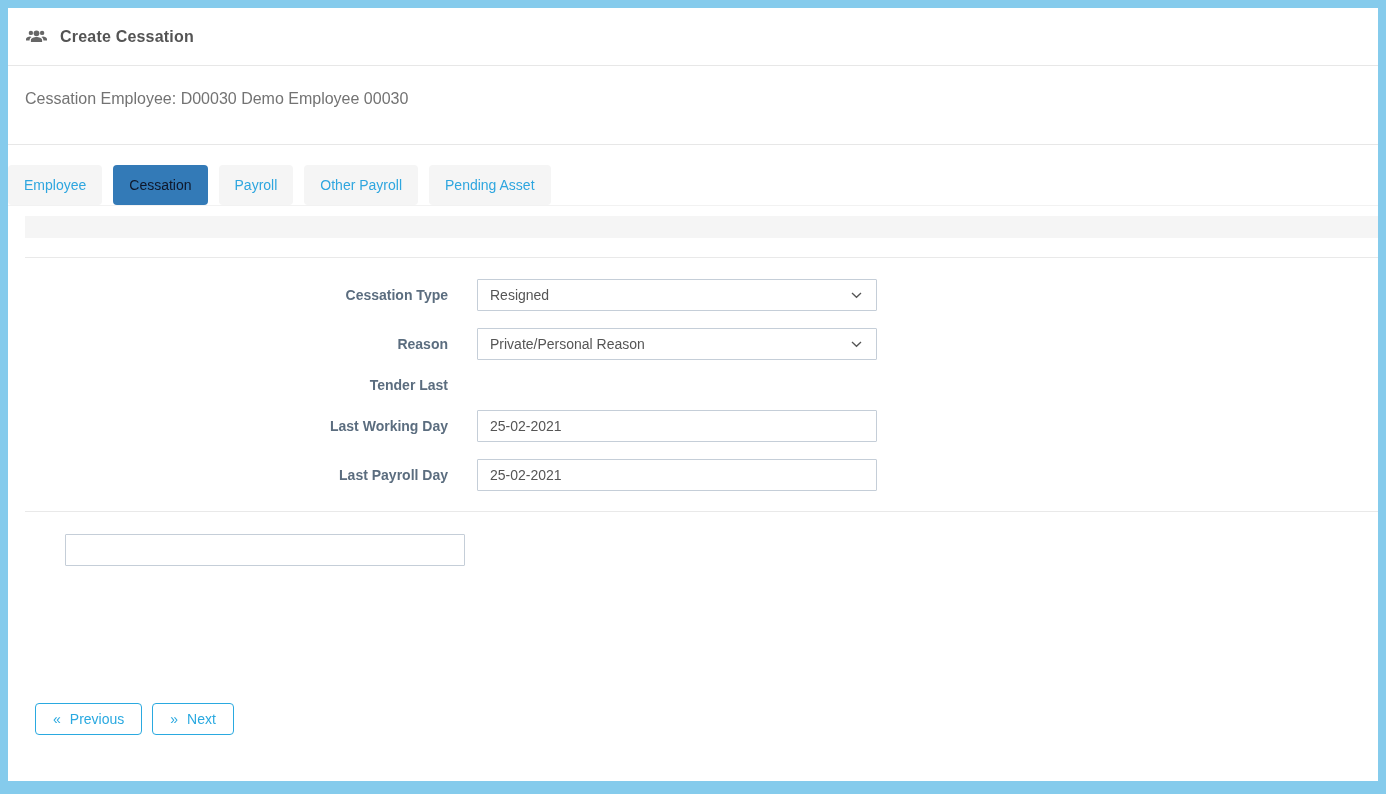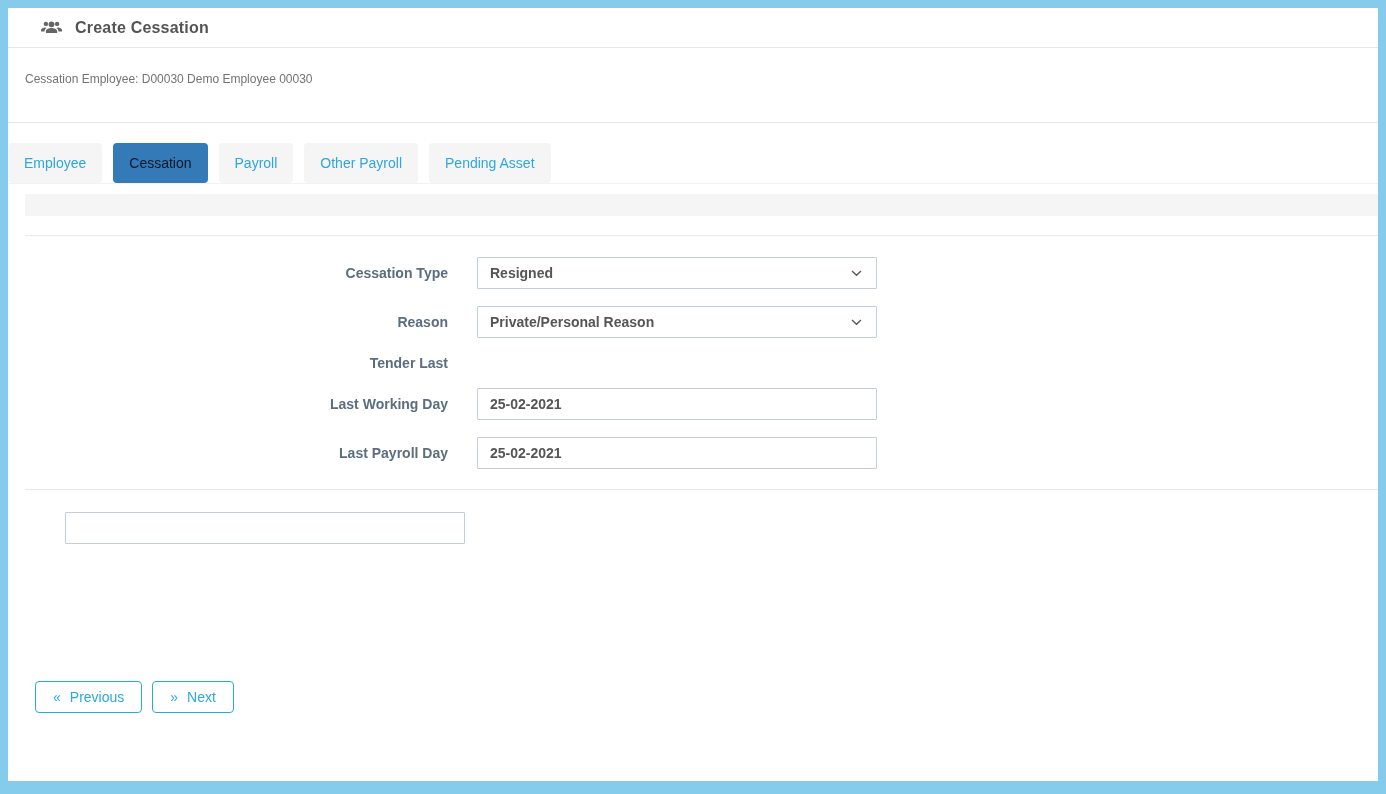--- a/index.html
+++ b/index.html
@@ -8,33 +8,33 @@
 
   .frame {
     width: 1386px; height: 794px;
     border: 8px solid #85cbec; border-bottom-width: 13px;
     background: #ffffff;
     overflow: hidden;
   }
 
   
   .header {
-    height: 40px;
+    height: 58px;
     display: flex; align-items: center;
-    padding: 0 33px;
+    padding: 0 18px;
     border-bottom: 1px solid #e7e7e7;
   }
   .header .users-icon { margin-right: 13px; display: inline-flex; }
   .page-title { font-size: 16px; font-weight: bold; color: #545454; letter-spacing: .2px; }
 
   
   .subheader {
     padding: 24px 17px 36px 17px;
     border-bottom: 1px solid #e7e7e7;
-    color: #737373; font-size: 12px;
+    color: #737373; font-size: 16px;
   }
 
   
   .tabs-section { padding-top: 20px; }
   .tabs-row {
     display: flex; gap: 11px;
     border-bottom: 1px solid #f2f2f2;
   }
   .tab {
     height: 40px;
@@ -65,21 +65,20 @@
     flex: 0 0 412px;
   }
   .control-wrap { margin-left: 29px; }
   .text-input, .fake-select {
     width: 400px; height: 32px;
     border: 1px solid #c5ced8; border-radius: 1px;
     background: #ffffff;
     font-family: "Liberation Sans", "DejaVu Sans", sans-serif;
     font-size: 14px; color: #555555;
     padding: 12px 12px;
-    font-weight: bold;
   }
   .text-input { display: block; }
   .fake-select {
     display: flex; align-items: center; justify-content: space-between;
     cursor: pointer;
   }
   .fake-select .chevron { display: inline-flex; margin-right: 2px; }
 
   .form-divider { margin-top: 20px; margin-bottom: 22px; }
 

